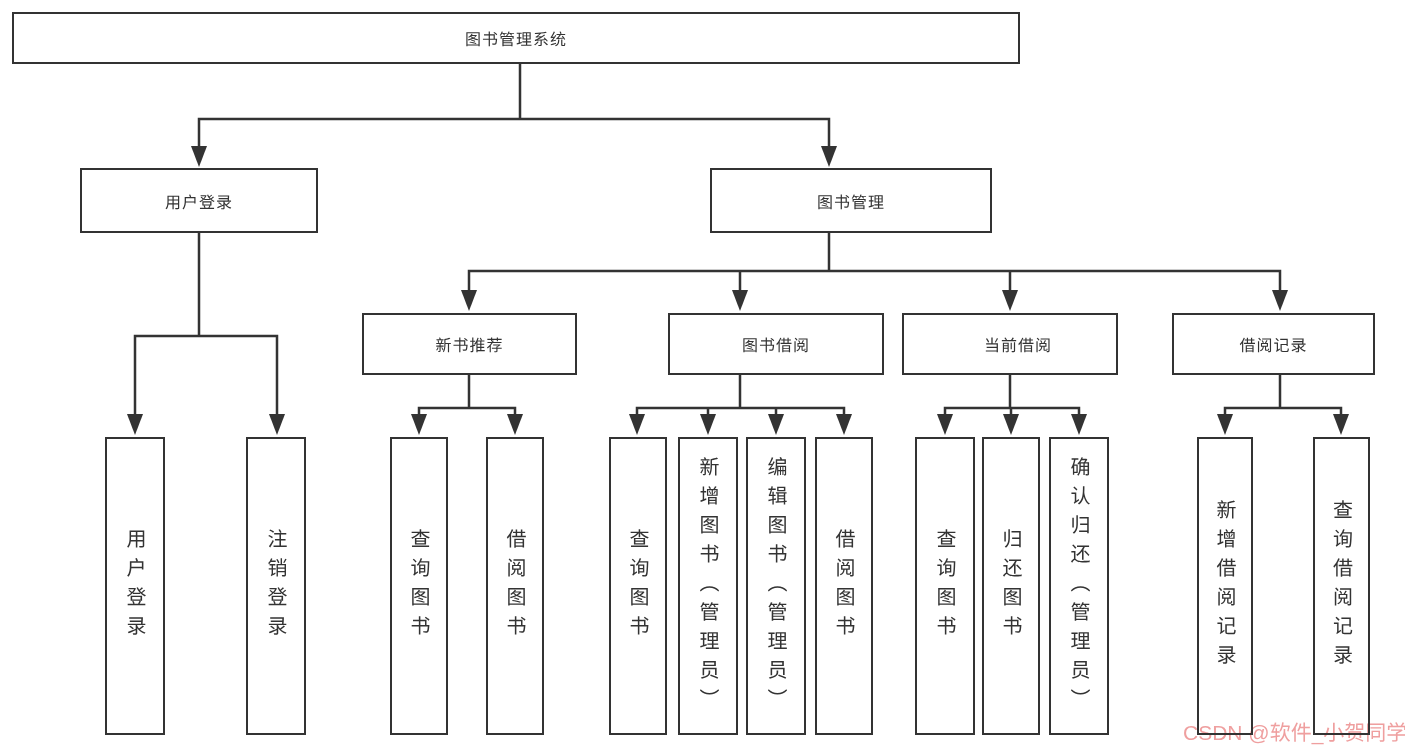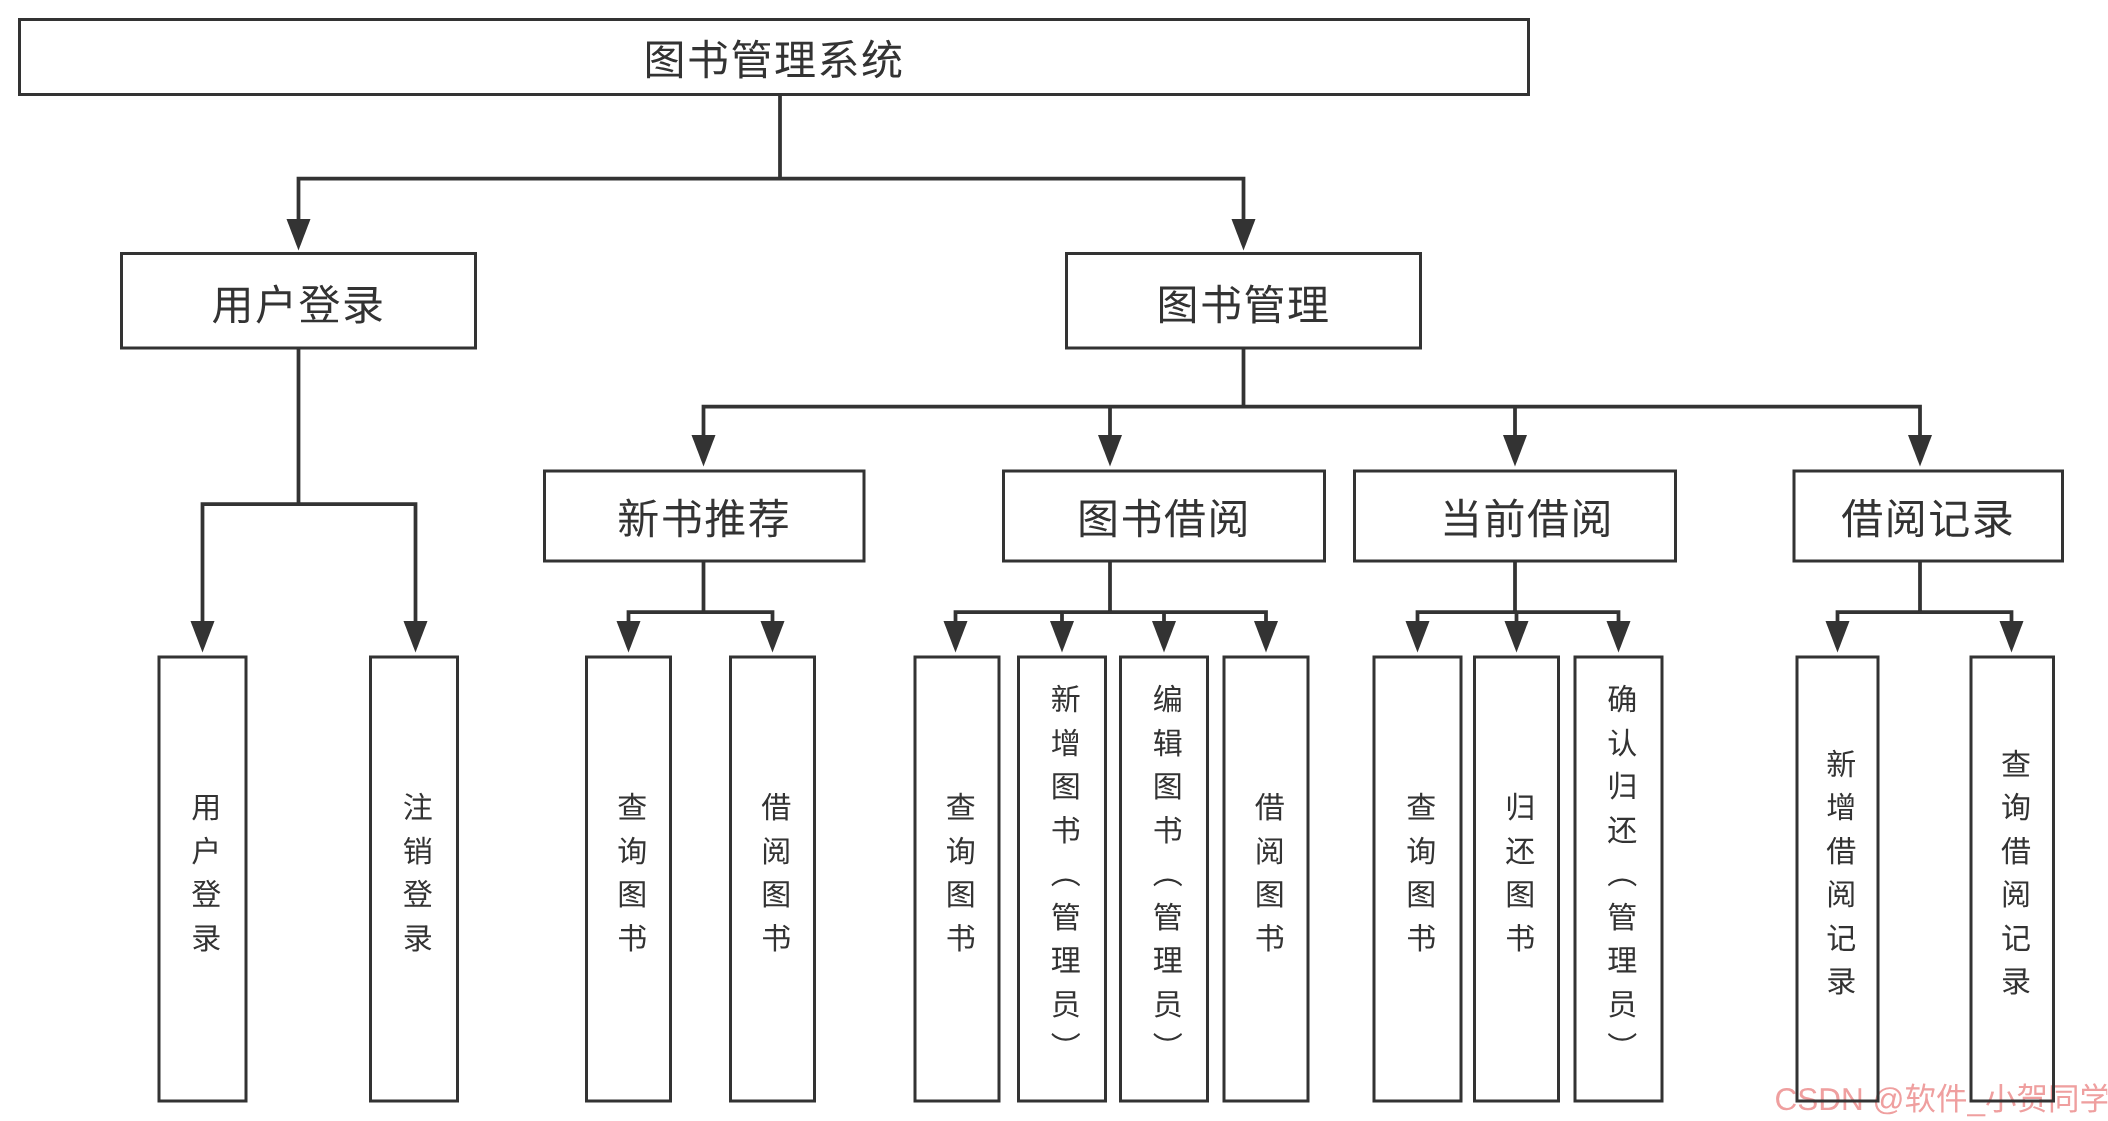--- a/index.html
+++ b/index.html
@@ -20,42 +20,42 @@
     position: absolute;
     box-sizing: border-box;
     border: 2.5px solid #333333;
     background: transparent;
     display: flex;
     align-items: center;
     justify-content: center;
     z-index: 3;
   }
   .hlabel {
-    font-size: 28px;
+    font-size: 16px;
     color: #333333;
     letter-spacing: 1px;
     white-space: nowrap;
   }
   .vlabel {
     writing-mode: vertical-rl;
     text-orientation: mixed;
     font-size: 20px;
     letter-spacing: 9px;
     line-height: 1;
     color: #333333;
     white-space: nowrap;
   }
   .root-box   { left: 12px;  top: 12px;  width: 1008px; height: 52px; }
   .l2-login   { left: 80px;  top: 168px; width: 238px;  height: 65px; }
-  .l2-mgmt    { left: 710px; top: 168px; width: 238px;  height: 65px; }
+  .l2-mgmt    { left: 710px; top: 168px; width: 282px;  height: 65px; }
   .l3 { top: 313px; height: 62px; }
   .g0 { left: 362px;  width: 215px; }
   .g1 { left: 668px;  width: 216px; }
   .g2 { left: 902px;  width: 216px; padding-left: 16px; }
-  .g3 { left: 1172px; width: 181px; margin-left: 23px; }
+  .g3 { left: 1172px; width: 203px; }
   .leaf { top: 437px; height: 298px; }
   .lf1  { left: 105px;  width: 60px; }
   .lf2  { left: 246px;  width: 60px; }
   .lf3  { left: 390px;  width: 58px; }
   .lf4  { left: 486px;  width: 58px; }
   .lf5  { left: 609px;  width: 58px; }
   .lf6  { left: 678px;  width: 60px; }
   .lf7  { left: 746px;  width: 60px; }
   .lf8  { left: 815px;  width: 58px; }
   .lf9  { left: 915px;  width: 60px; }

